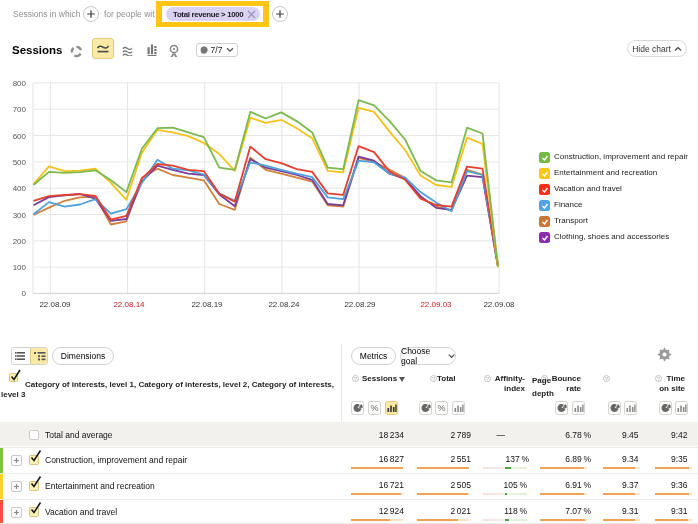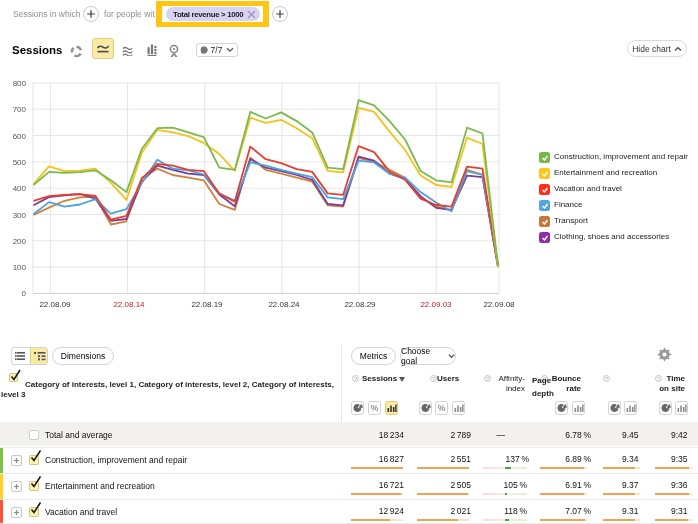--- a/index.html
+++ b/index.html
@@ -244,23 +244,23 @@
           <path d="M1.5 7.5l2.5 3L10 1" fill="none" stroke="#111" stroke-width="1.5"></path>
         </svg>
 </div>
 <div class="abs" style="left:1px; top:380px; width:340px; font-size:8px; font-weight:bold; color:#222; line-height:9.5px;"><span style="margin-left:24px;"></span>Category of interests, level 1, Category of interests, level 2, Category of interests, level 3</div>
 <div class="abs" style="left:352px; top:375px; width:7px; height:7px; border:1px solid #c4c4c4; border-radius:50%; font-size:6px; color:#b0b0b0; text-align:center; line-height:6px;">?</div>
 <div class="abs" style="left:362px; top:374px; font-size:8px; font-weight:bold; color:#222;">Sessions</div>
 <svg class="abs" style="left:399px; top:377px;" width="6" height="5" viewBox="0 0 6 5">
         <path d="M0 0h6L3 5Z" fill="#555"></path>
       </svg>
 <div class="abs" style="left:430px; top:375px; width:7px; height:7px; border:1px solid #c4c4c4; border-radius:50%; font-size:6px; color:#b0b0b0; text-align:center; line-height:6px;">?</div>
-<div class="abs" style="left:437px; top:374px; font-size:8px; font-weight:bold; color:#222;">Users</div>
+<div class="abs" style="left:437px; top:374px; font-size:8px; font-weight:bold; color:#222;">Total</div>
 <div class="abs" style="left:484px; top:375px; width:7px; height:7px; border:1px solid #c4c4c4; border-radius:50%; font-size:6px; color:#b0b0b0; text-align:center; line-height:6px;">?</div>
-<div class="abs" style="left:425px; top:374px; width:100px; font-size:8px; font-weight:normal; color:#222; text-align:right; line-height:9.5px;">Affinity-<br>index</div>
+<div class="abs" style="left:425px; top:374px; width:100px; font-size:8px; font-weight:bold; color:#222; text-align:right; line-height:9.5px;">Affinity-<br>index</div>
 <div class="abs" style="left:541px; top:375px; width:7px; height:7px; border:1px solid #c4c4c4; border-radius:50%; font-size:6px; color:#b0b0b0; text-align:center; line-height:6px;">?</div>
 <div class="abs" style="left:481px; top:374px; width:100px; font-size:8px; font-weight:bold; color:#222; text-align:right; line-height:9.5px;">Bounce<br>rate</div>
 <div class="abs" style="left:603px; top:375px; width:7px; height:7px; border:1px solid #c4c4c4; border-radius:50%; font-size:6px; color:#b0b0b0; text-align:center; line-height:6px;">?</div>
 <div class="abs" style="left:532px; top:374px; width:100px; font-size:8px; font-weight:bold; color:#222; text-align:left; line-height:13px;">Page<br>depth</div>
 <div class="abs" style="left:655px; top:375px; width:7px; height:7px; border:1px solid #c4c4c4; border-radius:50%; font-size:6px; color:#b0b0b0; text-align:center; line-height:6px;">?</div>
 <div class="abs" style="left:585px; top:374px; width:100px; font-size:8px; font-weight:bold; color:#222; text-align:right; line-height:9.5px;">Time<br>on site</div>
 <div class="abs" style="left:351px; top:401px; width:13px; height:14px; background:#fff; border:1px solid #d5d2cc; border-radius:2.5px;">
 <svg width="11" height="12" style="position:absolute;left:0;top:0" viewBox="0 0 11 12">
           <path d="M5.5 6 L7.8 2.7 A4 4 0 1 0 9.5 6.3 L5.5 6 Z" fill="#666"></path>
           <path d="M6 5.3 L8.6 1.6 A4 4 0 0 1 9.9 5.5 Z" fill="#666" transform="translate(0.6,0.4)"></path>

